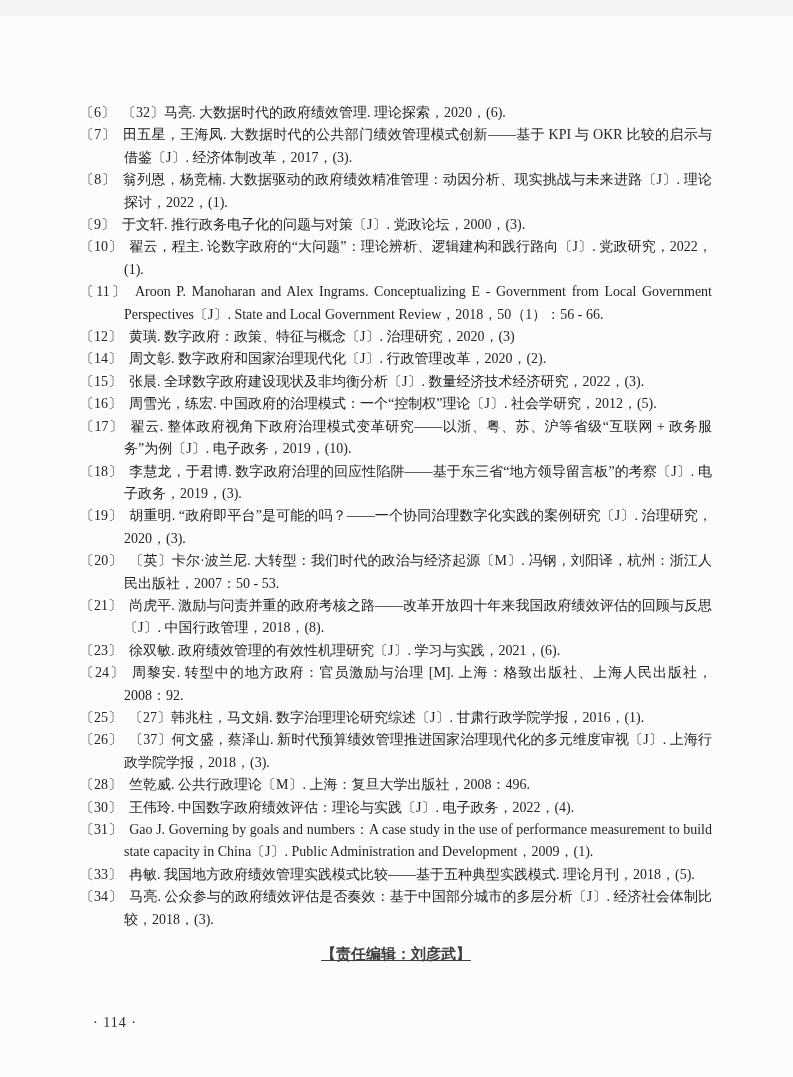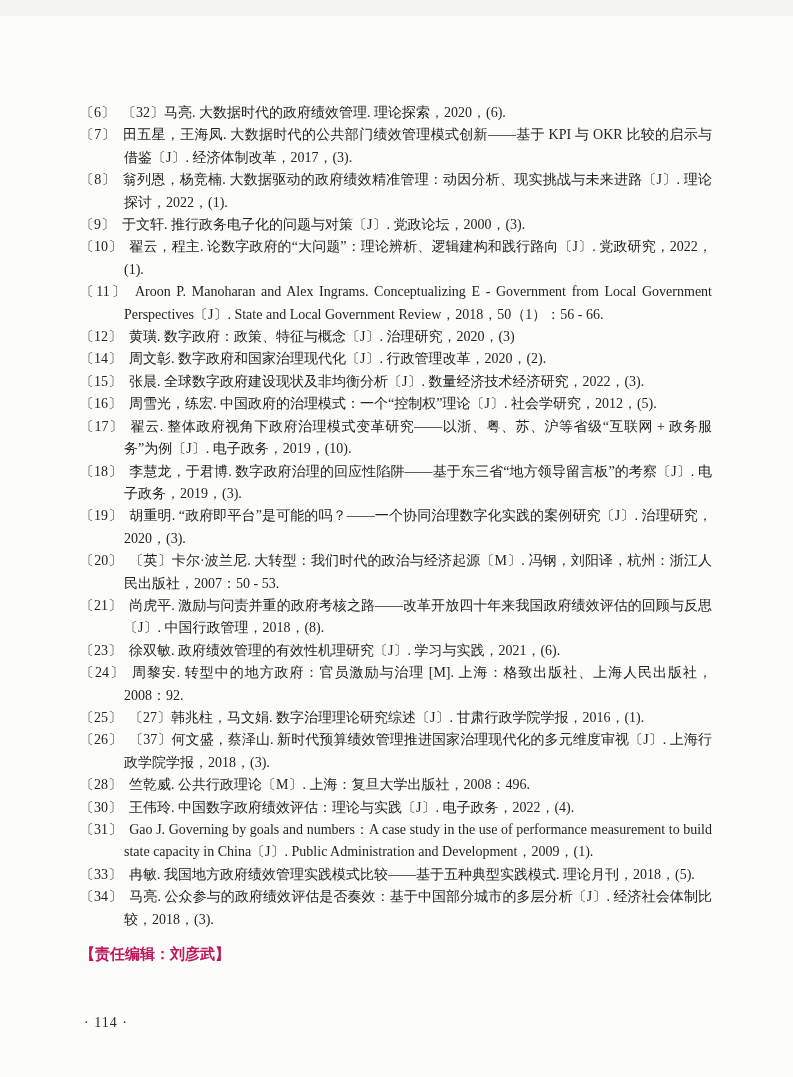--- a/index.html
+++ b/index.html
@@ -31,29 +31,30 @@
     word-break: break-word;
   }
   .ref-label {
     margin-right: 7px;
     white-space: nowrap;
   }
   .italic {
   }
   .editor-line {
     margin-top: 14px;
-    text-align: left;
+    text-align: center;
     font-family: "Liberation Sans", "DejaVu Sans", sans-serif;
     font-weight: bold;
     font-size: 15px;
-    color: #be185d;
+    color: #404040;
+    text-decoration: underline;
   }
   .page-number {
     position: absolute;
-    left: 84px;
+    left: 93px;
     bottom: 62px;
     font-size: 14px;
     letter-spacing: 1px;
     color: #2a2a2a;
   }
 </style>
 </head>
 <body>
 
 <div class="page">

